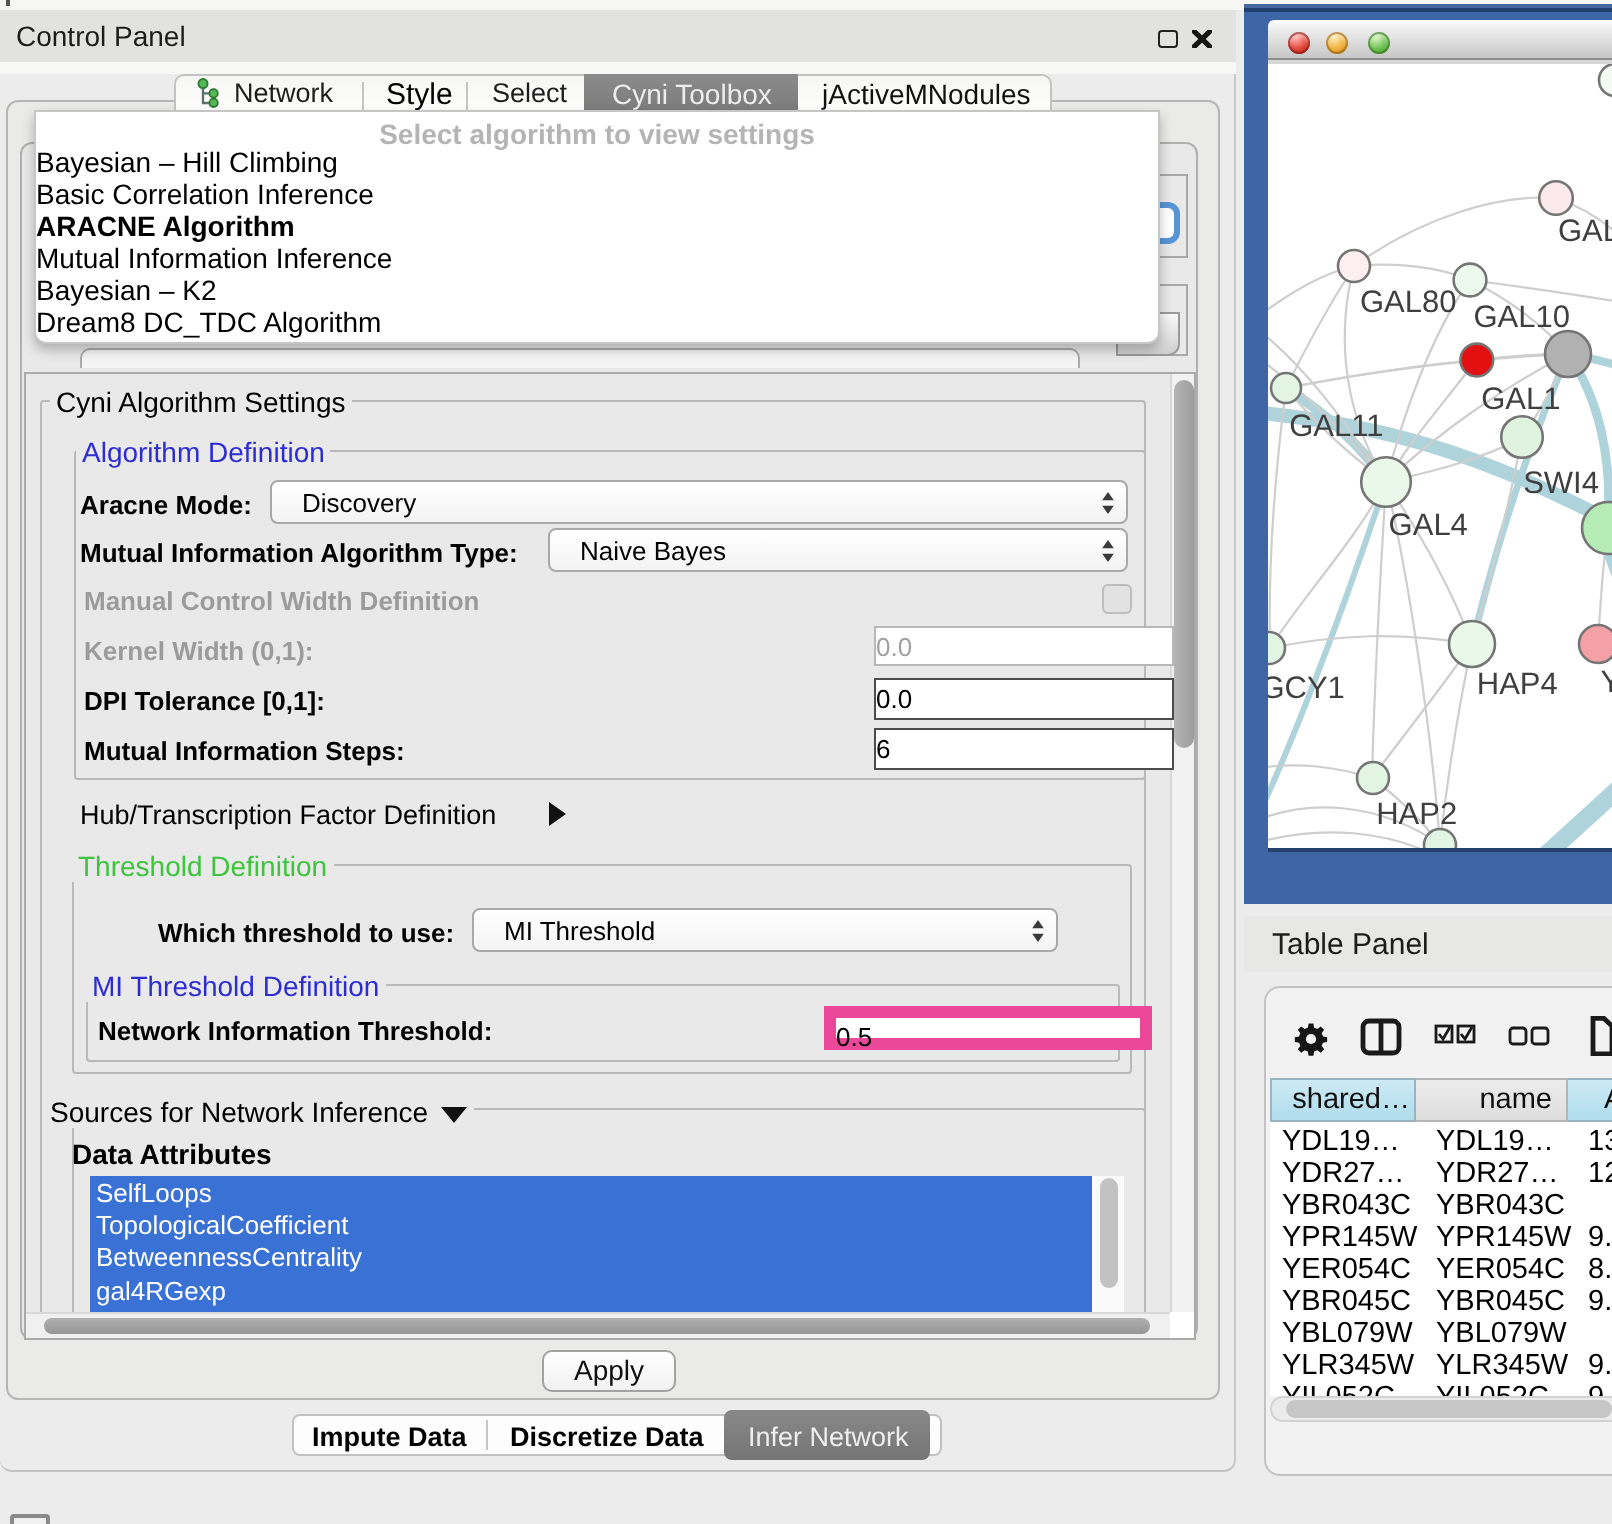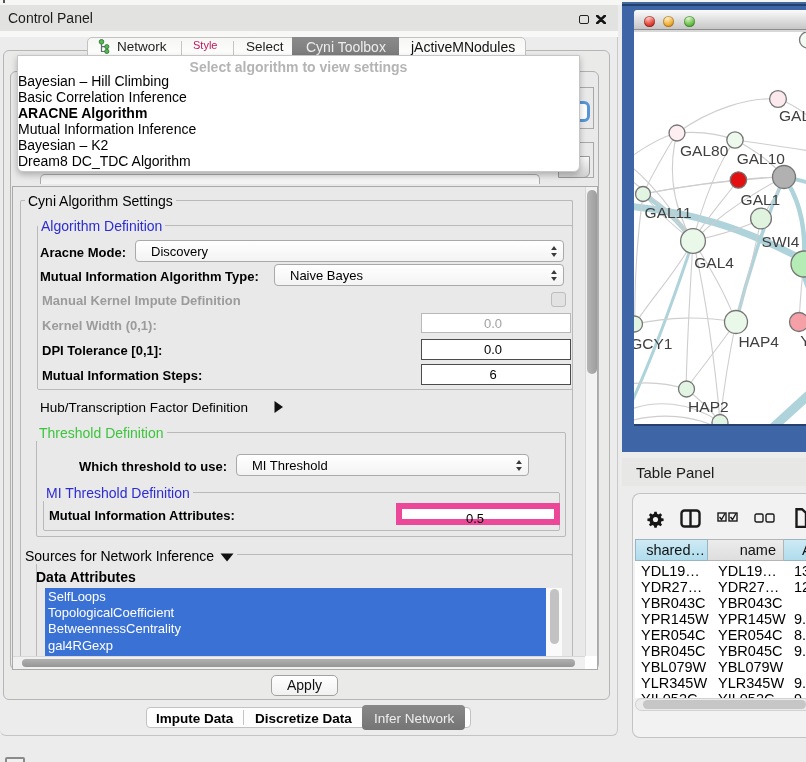--- a/index.html
+++ b/index.html
@@ -2,21 +2,21 @@
 <html><head>
 <meta charset="utf-8">
 <style>
 * { margin:0; padding:0; box-sizing:border-box; }
 html,body { width:806px; height:762px; overflow:hidden; }
 body { font-family:"Liberation Sans", sans-serif; background:#ececec; position:relative; -webkit-font-smoothing:antialiased; }
 .abs { position:absolute; }
 .blab { font-weight:bold; font-size:13px; color:#000; white-space:nowrap; }
 .combo { position:absolute; background:linear-gradient(#ffffff,#f3f3f3); border:1px solid #a9a9a9; border-radius:4px; font-size:13px; color:#000; }
 .combo span { position:absolute; left:15px; top:3px; white-space:nowrap; }
-.field { position:absolute; background:#fff; font-size:13px; text-align:center; padding:2px 6px 0 0; }
+.field { position:absolute; background:#fff; font-size:13px; text-align:left; padding:2px 6px 0 0;margin-left:16px; }
 .gtitle { position:absolute; background:#e9e9e9; padding:0 3px; font-size:14px; white-space:nowrap; }
 </style>
 </head>
 <body>
 
 <div class="abs" style="left:0;top:0;width:806px;height:5px;background:#f6f6f4;"></div>
 <div class="abs" style="left:3px;top:0;width:2px;height:3px;background:#555;"></div>
 
 <div class="abs" style="left:0;top:5px;width:618px;height:731px;background:#ececec;border-right:1px solid #c9c9c9;border-bottom:1px solid #c4c4c4;border-radius:0 0 6px 6px;"></div>
 
@@ -37,21 +37,21 @@
 
 <div class="abs" style="left:87px;top:37px;width:439px;height:23px;background:linear-gradient(#f6f6f4,#ffffff);border:1px solid #c2c2c2;border-radius:5px;"></div>
 <svg class="abs" style="left:98px;top:39px;" width="12" height="15" viewBox="0 0 12 15">
   <path d="M3.5 4.5 L3.5 12.5 L8.7 12.5 M3.5 7.7 L8.7 7.7" stroke="#5f6e6e" stroke-width="1.2" fill="none"></path>
   <circle cx="3.5" cy="2.8" r="2.3" fill="#55b858" stroke="#2a7a2e" stroke-width="0.9"></circle>
   <circle cx="8.8" cy="7.7" r="2.1" fill="#55b858" stroke="#2a7a2e" stroke-width="0.9"></circle>
   <circle cx="8.8" cy="12.4" r="2.1" fill="#55b858" stroke="#2a7a2e" stroke-width="0.9"></circle>
 </svg>
 <div class="abs" style="left:117px;top:39px;font-size:13.5px;color:#1d1d1d;">Network</div>
 <div class="abs" style="left:181px;top:41px;width:1px;height:14px;background:#c5c5c5;"></div>
-<div class="abs" style="left:193px;top:39px;font-size:11px;color:#be185d;">Style</div>
+<div class="abs" style="left:193px;top:39px;font-size:15px;color:#000000;">Style</div>
 <div class="abs" style="left:233px;top:41px;width:1px;height:14px;background:#c5c5c5;"></div>
 <div class="abs" style="left:246px;top:39px;font-size:13.5px;color:#1d1d1d;">Select</div>
 <div class="abs" style="left:292px;top:37px;width:107px;height:23px;background:linear-gradient(#8b8b8b,#787878);"></div>
 <div class="abs" style="left:306px;top:39px;font-size:14px;color:#ededed;">Cyni Toolbox</div>
 <div class="abs" style="left:411px;top:39px;font-size:14px;color:#111;">jActiveMNodules</div>
 
 <div class="abs" style="left:560px;top:87px;width:34px;height:42px;border:1px solid #a8a8a8;background:#e9e9e9;"></div>
 <div class="abs" style="left:562px;top:101px;width:28px;height:21px;border:3px solid #5795d6;border-radius:6px;background:#fff;"></div>
 <div class="abs" style="left:560px;top:142px;width:34px;height:36px;border:1px solid #a8a8a8;background:#e9e9e9;"></div>
 <div class="abs" style="left:558px;top:156px;width:32px;height:22px;border:1px solid #9a9a9a;border-radius:0 0 6px 0;background:linear-gradient(#f8f8f8,#cfcfcf);"></div>
@@ -74,21 +74,21 @@
       <path d="M3 0 L5.9 4.1 L0.1 4.1 Z M3 11 L5.9 6.9 L0.1 6.9 Z" fill="#3a3a3a"></path>
     </svg>
   </div>
 <div class="abs blab" style="left:40px;top:269px;">Mutual Information Algorithm Type:</div>
 <div class="combo" style="left:274px;top:264px;width:290px;height:22px;">
     <span>Naive Bayes</span>
   <svg style="position:absolute;right:6px;top:5px;" width="6" height="11" viewBox="0 0 6 11">
       <path d="M3 0 L5.9 4.1 L0.1 4.1 Z M3 11 L5.9 6.9 L0.1 6.9 Z" fill="#3a3a3a"></path>
     </svg>
   </div>
-<div class="abs blab" style="left:42px;top:293px;color:#9b9b9b;">Manual Kernel Impute Definition</div>
+<div class="abs blab" style="left:42px;top:293px;color:#9b9b9b;">Manual Control Width Definition</div>
 <div class="abs" style="left:551px;top:292px;width:15px;height:15px;background:#e2e2e2;border:1px solid #bdbdbd;border-radius:3px;"></div>
 <div class="abs blab" style="left:42px;top:318px;color:#9b9b9b;">Kernel Width (0,1):</div>
 <div class="field" style="left:421px;top:313px;width:150px;height:20px;border:1px solid #b8b8b8;color:#a2a2a2;">0.0</div>
 <div class="abs blab" style="left:42px;top:343px;">DPI Tolerance [0,1]:</div>
 <div class="field" style="left:421px;top:339px;width:150px;height:21px;border:1.5px solid #4c4c4c;color:#000;">0.0</div>
 <div class="abs blab" style="left:42px;top:368px;">Mutual Information Steps:</div>
 <div class="field" style="left:421px;top:364px;width:150px;height:21px;border:1.5px solid #4c4c4c;color:#000;">6</div>
 
 <div class="abs" style="left:40px;top:400px;font-size:13.5px;color:#000;white-space:nowrap;">Hub/Transcription Factor Definition</div>
 <svg class="abs" style="left:273px;top:400px;" width="11" height="14" viewBox="0 0 11 14">
@@ -100,21 +100,21 @@
 <div class="abs blab" style="left:79px;top:459px;">Which threshold to use:</div>
 <div class="combo" style="left:236px;top:454px;width:293px;height:22px;">
     <span>MI Threshold</span>
   <svg style="position:absolute;right:6px;top:5px;" width="6" height="11" viewBox="0 0 6 11">
       <path d="M3 0 L5.9 4.1 L0.1 4.1 Z M3 11 L5.9 6.9 L0.1 6.9 Z" fill="#3a3a3a"></path>
     </svg>
   </div>
 
 <div class="abs" style="left:43px;top:492px;width:517px;height:39px;border:1px solid #b9b9b9;border-radius:2px;"></div>
 <div class="gtitle" style="left:43px;top:485px;color:#2c2cd2;">MI Threshold Definition</div>
-<div class="abs blab" style="left:49px;top:508px;">Mutual Information Attributes:</div>
+<div class="abs blab" style="left:49px;top:508px;">Network Information Threshold:</div>
 <div class="field" style="left:396px;top:503px;width:164px;height:22px;border:6px solid #ec4899;color:#000;">0.5</div>
 
 <div class="abs" style="left:36px;top:554px;width:537px;height:104px;border:1px solid #b9b9b9;border-bottom:none;border-radius:2px;"></div>
 <div class="gtitle" style="left:22px;top:548px;color:#000;">Sources for Network Inference <svg style="vertical-align:-1px;margin-left:2px;" width="14" height="9" viewBox="0 0 14 9">
       <path d="M0.5 0.5 L13.5 0.5 L7 8.5 Z" fill="#111"></path>
     </svg></div>
 <div class="abs blab" style="left:36px;top:569px;font-size:14px;">Data Attributes</div>
 
 <div class="abs" style="left:45px;top:588px;width:501px;height:68px;background:#3a71d5;"></div>
 <div class="abs" style="left:48px;top:589px;font-size:13px;color:#fff;line-height:16.2px;white-space:nowrap;">SelfLoops<br>TopologicalCoefficient<br>BetweennessCentrality<br>gal4RGexp</div>

